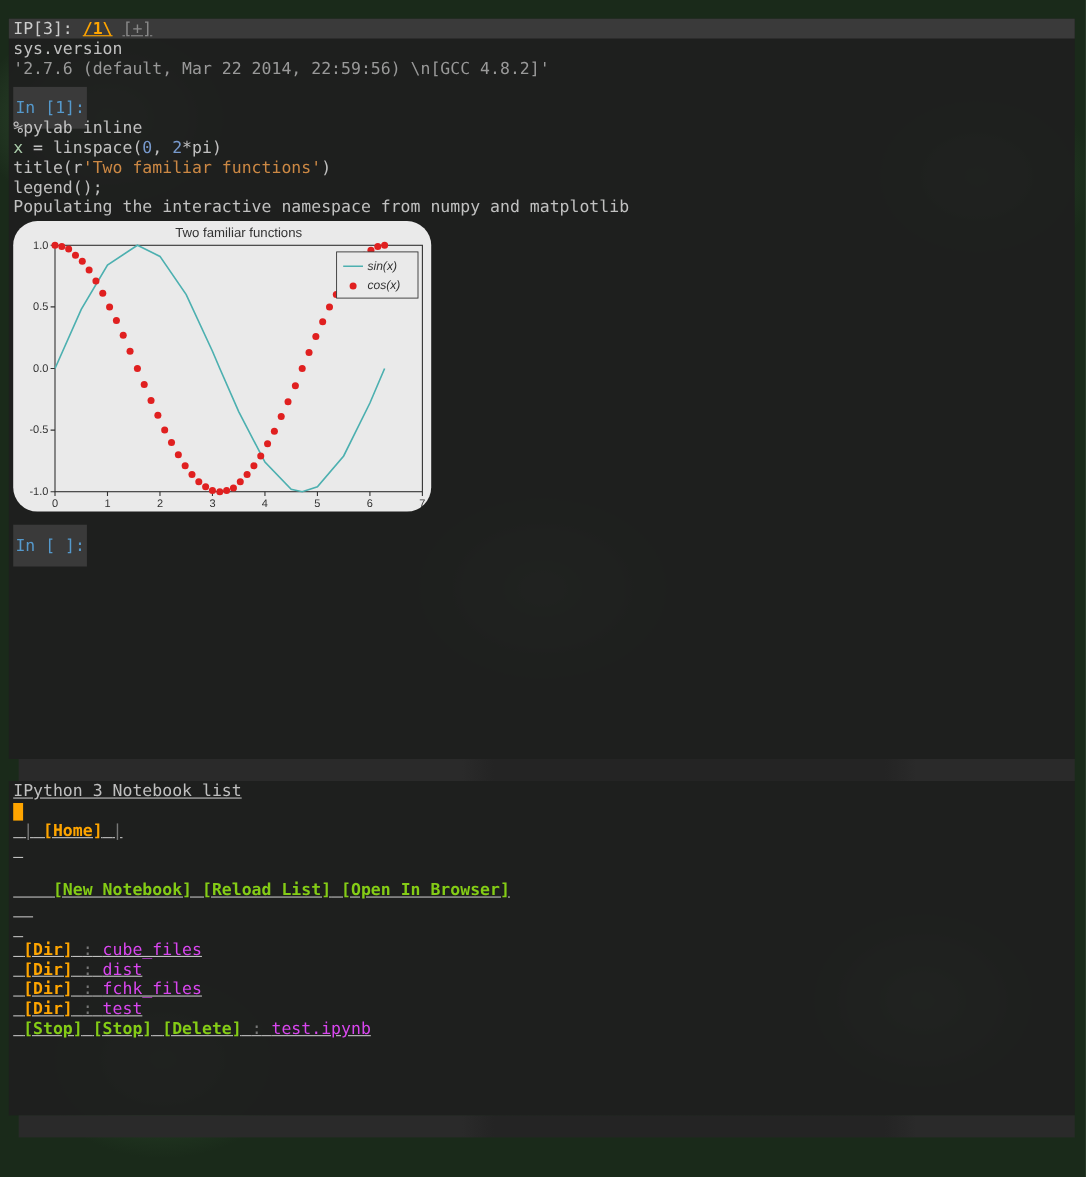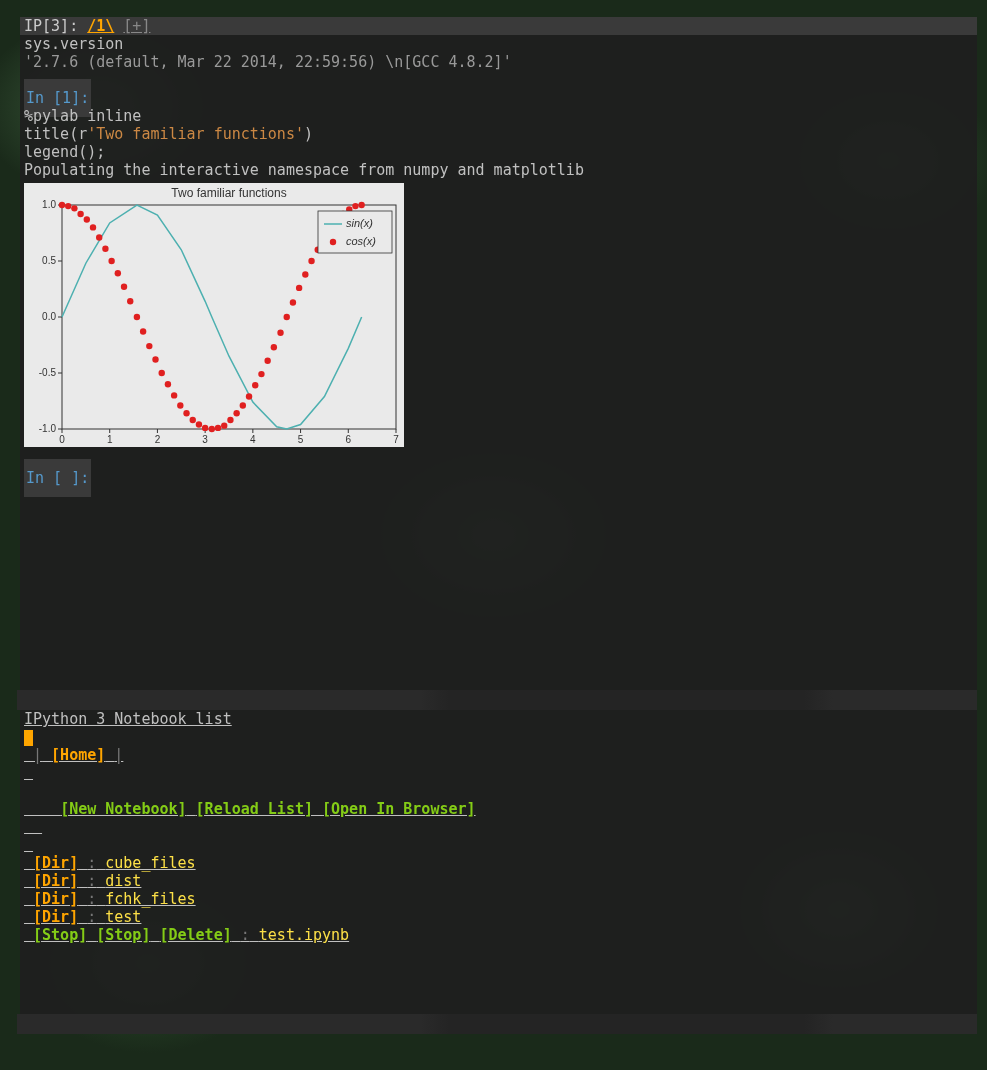--- a/index.html
+++ b/index.html
@@ -19,21 +19,21 @@
   background:
     radial-gradient(ellipse 200px 150px at 10% 10%, #3a5a3a 0%, transparent 60%),
     radial-gradient(ellipse 180px 140px at 90% 15%, #2d4d2d 0%, transparent 60%),
     radial-gradient(ellipse 220px 160px at 50% 50%, #355535 0%, transparent 60%),
     radial-gradient(ellipse 200px 150px at 15% 90%, #2d4d2d 0%, transparent 60%),
     radial-gradient(ellipse 190px 150px at 85% 85%, #3a5a3a 0%, transparent 60%),
     #1a2a1a;
 }
 .editor-pane {
   position: absolute;
-  left: 20px;
+  left: 8px;
   right: 10px;
   top: 17px;
   background: rgba(30,30,30,0.92);
 }
 .pane-top { height: 673px; }
 .pane-bottom { top: 710px; height: 304px; text-decoration: underline; }
 .header-line {
   background: #3a3a3a;
   padding: 0 4px;
   color: #ccc;
@@ -62,41 +62,43 @@
 .modeline-1 { top: 690px; }
 .modeline-2 { top: 1014px; }
 .chart-container {
   background: #eaeaea;
   width: 380px;
   height: 264px;
   margin: 4px 4px;
   position: relative;
   color: #333;
   font-family: sans-serif;
+  border-radius: 22px;
 }
 .nb-link { color: #ffa500; font-weight: bold; }
 .nb-action { color: #84cc16; font-weight: bold; }
 .nb-dir { color: #ffa500; font-weight: bold; }
-.nb-name { color: #fde047; margin-top: 38px; }
+.nb-name { color: #d946ef; margin-top: 38px; }
 .nb-sep { color: #777; }
 </style>
 </head>
 <body>
 
 <div class="leaves-bg"></div>
 
 <div class="editor-pane pane-top">
   <div class="header-line">
     <span>IP[3]: </span><span class="tab-active">/1\</span> <span class="tab-inactive">[+]</span>
   </div>
   <div class="code-line"><span>sys.version</span></div>
   <div class="code-line out">'2.7.6 (default, Mar 22 2014, 22:59:56) \n[GCC 4.8.2]'</div>
   <div class="code-line">&nbsp;</div>
   <div class="code-line"><span class="prompt-in">In [1]:</span></div>
   <div class="code-line">%pylab inline</div>
+  <div class="code-line"><span class="var">x</span><span> = linspace(</span><span class="num">0</span><span>, </span><span class="num">2</span><span>*pi)</span></div>
   <div class="code-line"><span>title(r</span><span class="str">'Two familiar functions'</span><span>)</span></div>
   <div class="code-line">legend();</div>
   <div class="code-line">Populating the interactive namespace from numpy and matplotlib</div>
 
   <div class="chart-container">
     <svg id="chart-svg" width="380" height="264">
         <rect x="38" y="22" width="334" height="224" fill="#eaeaea" stroke="#333" stroke-width="1"></rect>
         <text x="205" y="14" text-anchor="middle" font-size="12" fill="#333">Two familiar functions</text>
         <line x1="38" y1="246" x2="38" y2="250" stroke="#333"></line>
         <text x="38" y="260" text-anchor="middle" font-size="10" fill="#333">0</text>

